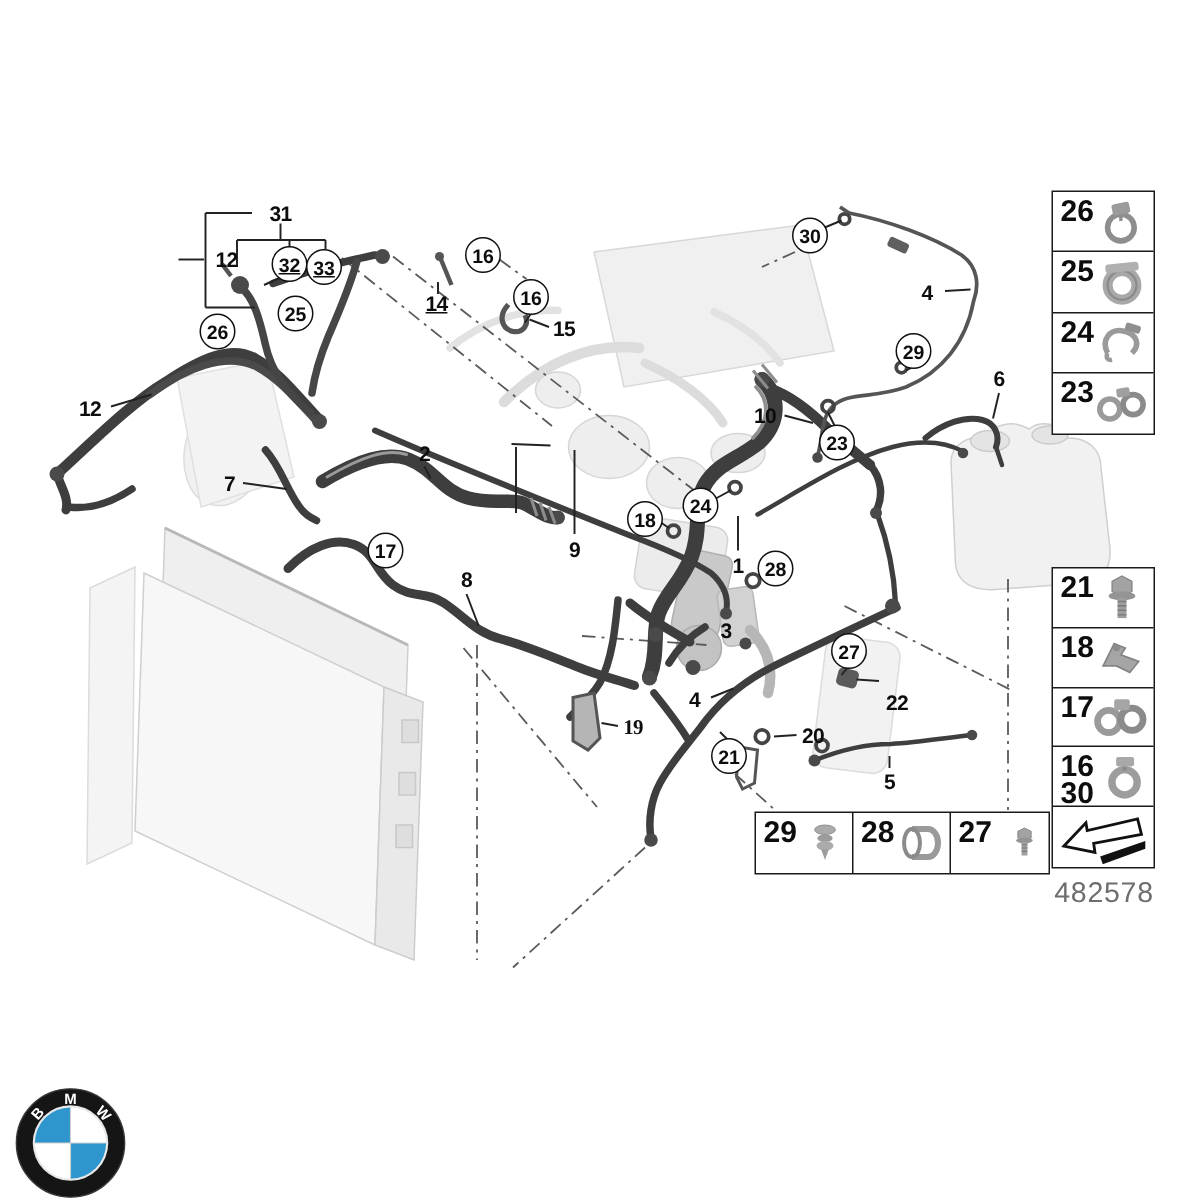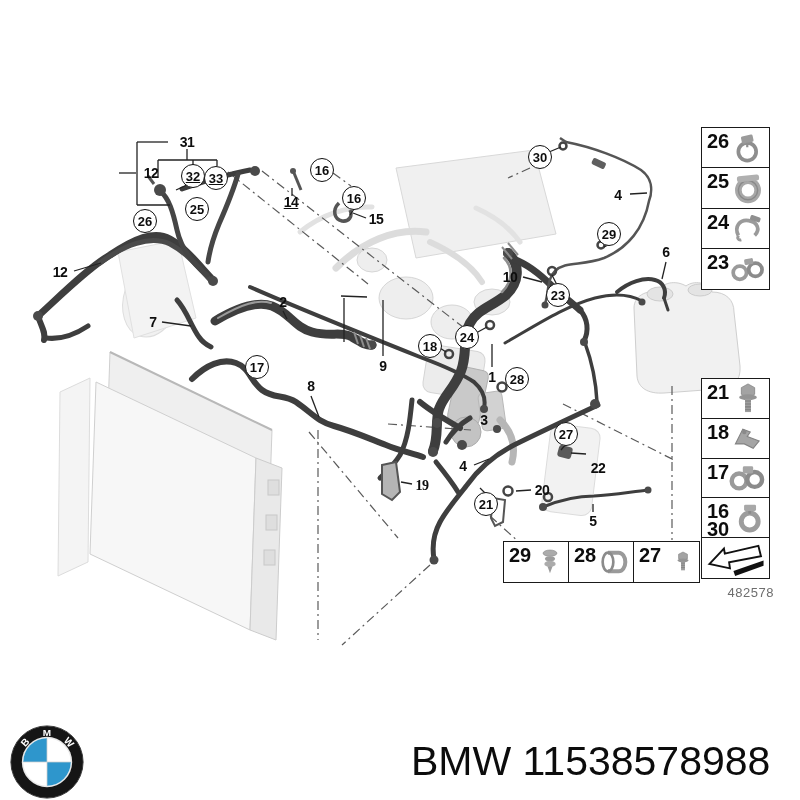--- a/index.html
+++ b/index.html
@@ -21,22 +21,22 @@
   .panel .cell:last-child{border-bottom:none;}
   .cell .num{position:absolute;left:5px;top:3px;font-weight:700;font-size:20px;color:#0d0d0d;line-height:1;}
   .cell .num2{position:absolute;left:5px;top:21px;font-weight:700;font-size:20px;color:#0d0d0d;line-height:1;}
   .cell .icon{position:absolute;right:1px;top:50%;transform:translateY(-50%);}
   .cell.arrow-cell .icon{right:auto;left:50%;transform:translate(-50%,-50%);}
   #legend-right-top{left:701px;top:127px;width:69px;height:163px;grid-template-rows:repeat(4,1fr);}
   #legend-right-bottom{left:701px;top:378px;width:69px;height:201px;grid-template-rows:repeat(5,1fr);}
   #legend-bottom-row{left:503px;top:541px;width:197px;height:42px;grid-template-columns:repeat(3,1fr);grid-auto-flow:column;}
   #legend-bottom-row .cell{border-bottom:none;border-right:1.2px solid #1a1a1a;}
   #legend-bottom-row .cell:last-child{border-right:none;}
-  #diagram-number{position:absolute;left:698px;top:585px;width:76px;text-align:right;
-                  font-size:13px;color:#6e6e6e;letter-spacing:0.5px;}
+  #diagram-number{position:absolute;left:698px;top:585px;width:76px;text-align:center;
+                  font-size:19px;color:#6e6e6e;letter-spacing:0.5px;}
   
   #footer-logo{position:absolute;left:9px;top:724px;}
   #part-number{position:absolute;left:411px;top:741px;font-size:41px;color:#0c0c0c;
                line-height:1;white-space:nowrap;}
 </style>
 </head>
 <body>
 
 <div class="stage">
 
@@ -361,15 +361,14 @@
     <path d="M0,0 L25,0 A25,25 0 0 1 0,25 Z" fill="#2e96cc"></path>
     <line x1="-25" y1="0" x2="25" y2="0" stroke="#cfcfcf" stroke-width="0.8"></line>
     <line x1="0" y1="-25" x2="0" y2="25" stroke="#cfcfcf" stroke-width="0.8"></line>
     <g fill="#ffffff" font-family="Liberation Sans, sans-serif" font-size="10.5" font-weight="bold" text-anchor="middle">
       <text transform="rotate(-48)" x="0" y="-27.5">B</text>
       <text x="0" y="-27.5">M</text>
       <text transform="rotate(48)" x="0" y="-27.5">W</text>
     </g>
   </svg>
 
-  <div id="part-number">BMW 11538578988</div>
 
 </div>
 
 </body></html>

